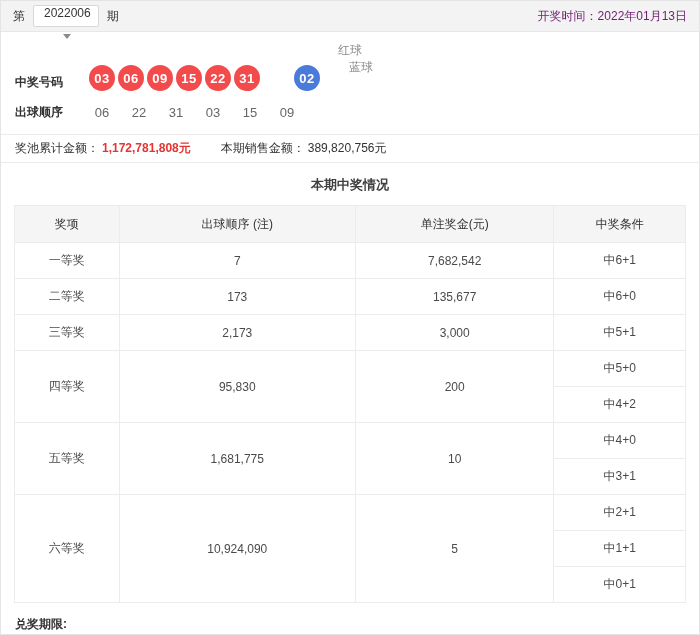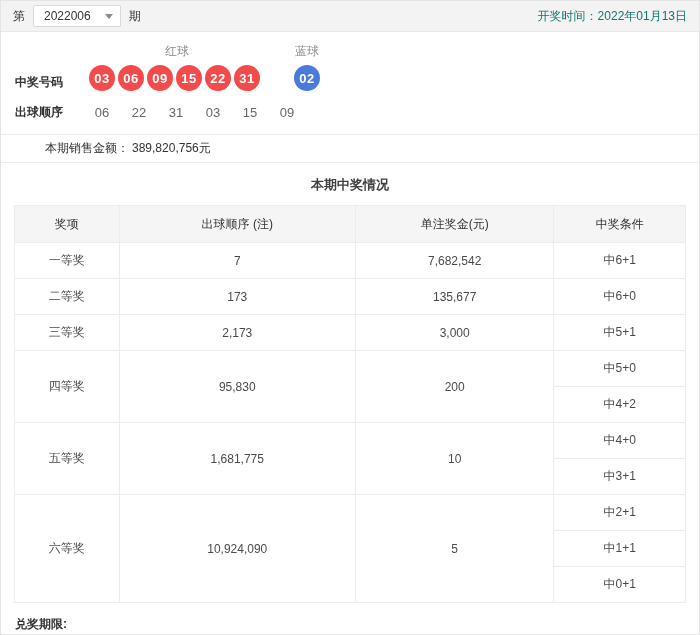--- a/index.html
+++ b/index.html
@@ -13,33 +13,33 @@
   
   .topbar {
     height: 30px; background: #f3f3f3; border-bottom: 1px solid #e7e7e7;
     display: flex; align-items: center; justify-content: space-between;
     padding: 0 12px; font-size: 12px;
   }
   .topbar-left { display: flex; align-items: center; gap: 8px; }
   .period-select {
     background: #fff; border: 1px solid #d8d8d8; border-radius: 2px;
     height: 20px; padding: 0 7px 0 10px; display: flex; align-items: center; gap: 14px;
-    font-size: 12px; color: #333; cursor: pointer;
+    font-size: 12px; color: #333; cursor: pointer; flex-direction: column;
   }
   .caret {
     width: 0; height: 0; border-left: 4px solid transparent;
     border-right: 4px solid transparent; border-top: 5px solid #8a8a8a;
   }
-  .topbar-right { font-size: 12px; color: #0f766e; }
+  .topbar-right { font-size: 12px; color: #701a75; }
 
   
   .numbers-section { padding: 7px 14px 13px; }
   .num-row { display: flex; align-items: center; }
   .num-label { width: 74px; font-size: 12px; font-weight: bold; color: #333; flex: none; }
-  .head-row { height: 18px; margin-top: 3px; }
+  .head-row { height: 18px; margin-top: 3px; flex-direction: column; }
   .group-label { font-size: 12px; color: #8a8a8a; }
   .red-group { width: 176px; display: flex; gap: 3px; flex: none; }
   .head-row .red-group, .head-row .blue-group { justify-content: center; }
   .blue-group { margin-left: 22px; width: 40px; display: flex; justify-content: center; flex: none; }
   .balls-row { margin-top: 5px; align-items: flex-end; }
   .ball {
     width: 26px; height: 26px; border-radius: 50%; color: #fff;
     font-size: 13px; font-weight: bold; display: flex; align-items: center;
     justify-content: center; flex: none; letter-spacing: .5px;
   }
@@ -124,20 +124,24 @@
           <span class="order-num">22</span>
           <span class="order-num">31</span>
           <span class="order-num">03</span>
           <span class="order-num">15</span>
           <span class="order-num">09</span>
         </div>
     </div>
   </div>
 
   <div class="pool-row">
+    <div class="pool-item">
+      <span>奖池累计金额：</span>
+      <span class="jackpot-value" style="color: rgb(230, 51, 51);">1,172,781,808元</span>
+    </div>
     <div class="pool-item pool-sales">
       <span>本期销售金额：</span>
       <span>389,820,756元</span>
     </div>
   </div>
 
   <div class="table-section">
     <div class="table-title">本期中奖情况</div>
     <table class="prize">
       <colgroup id="prize-colgroup">

